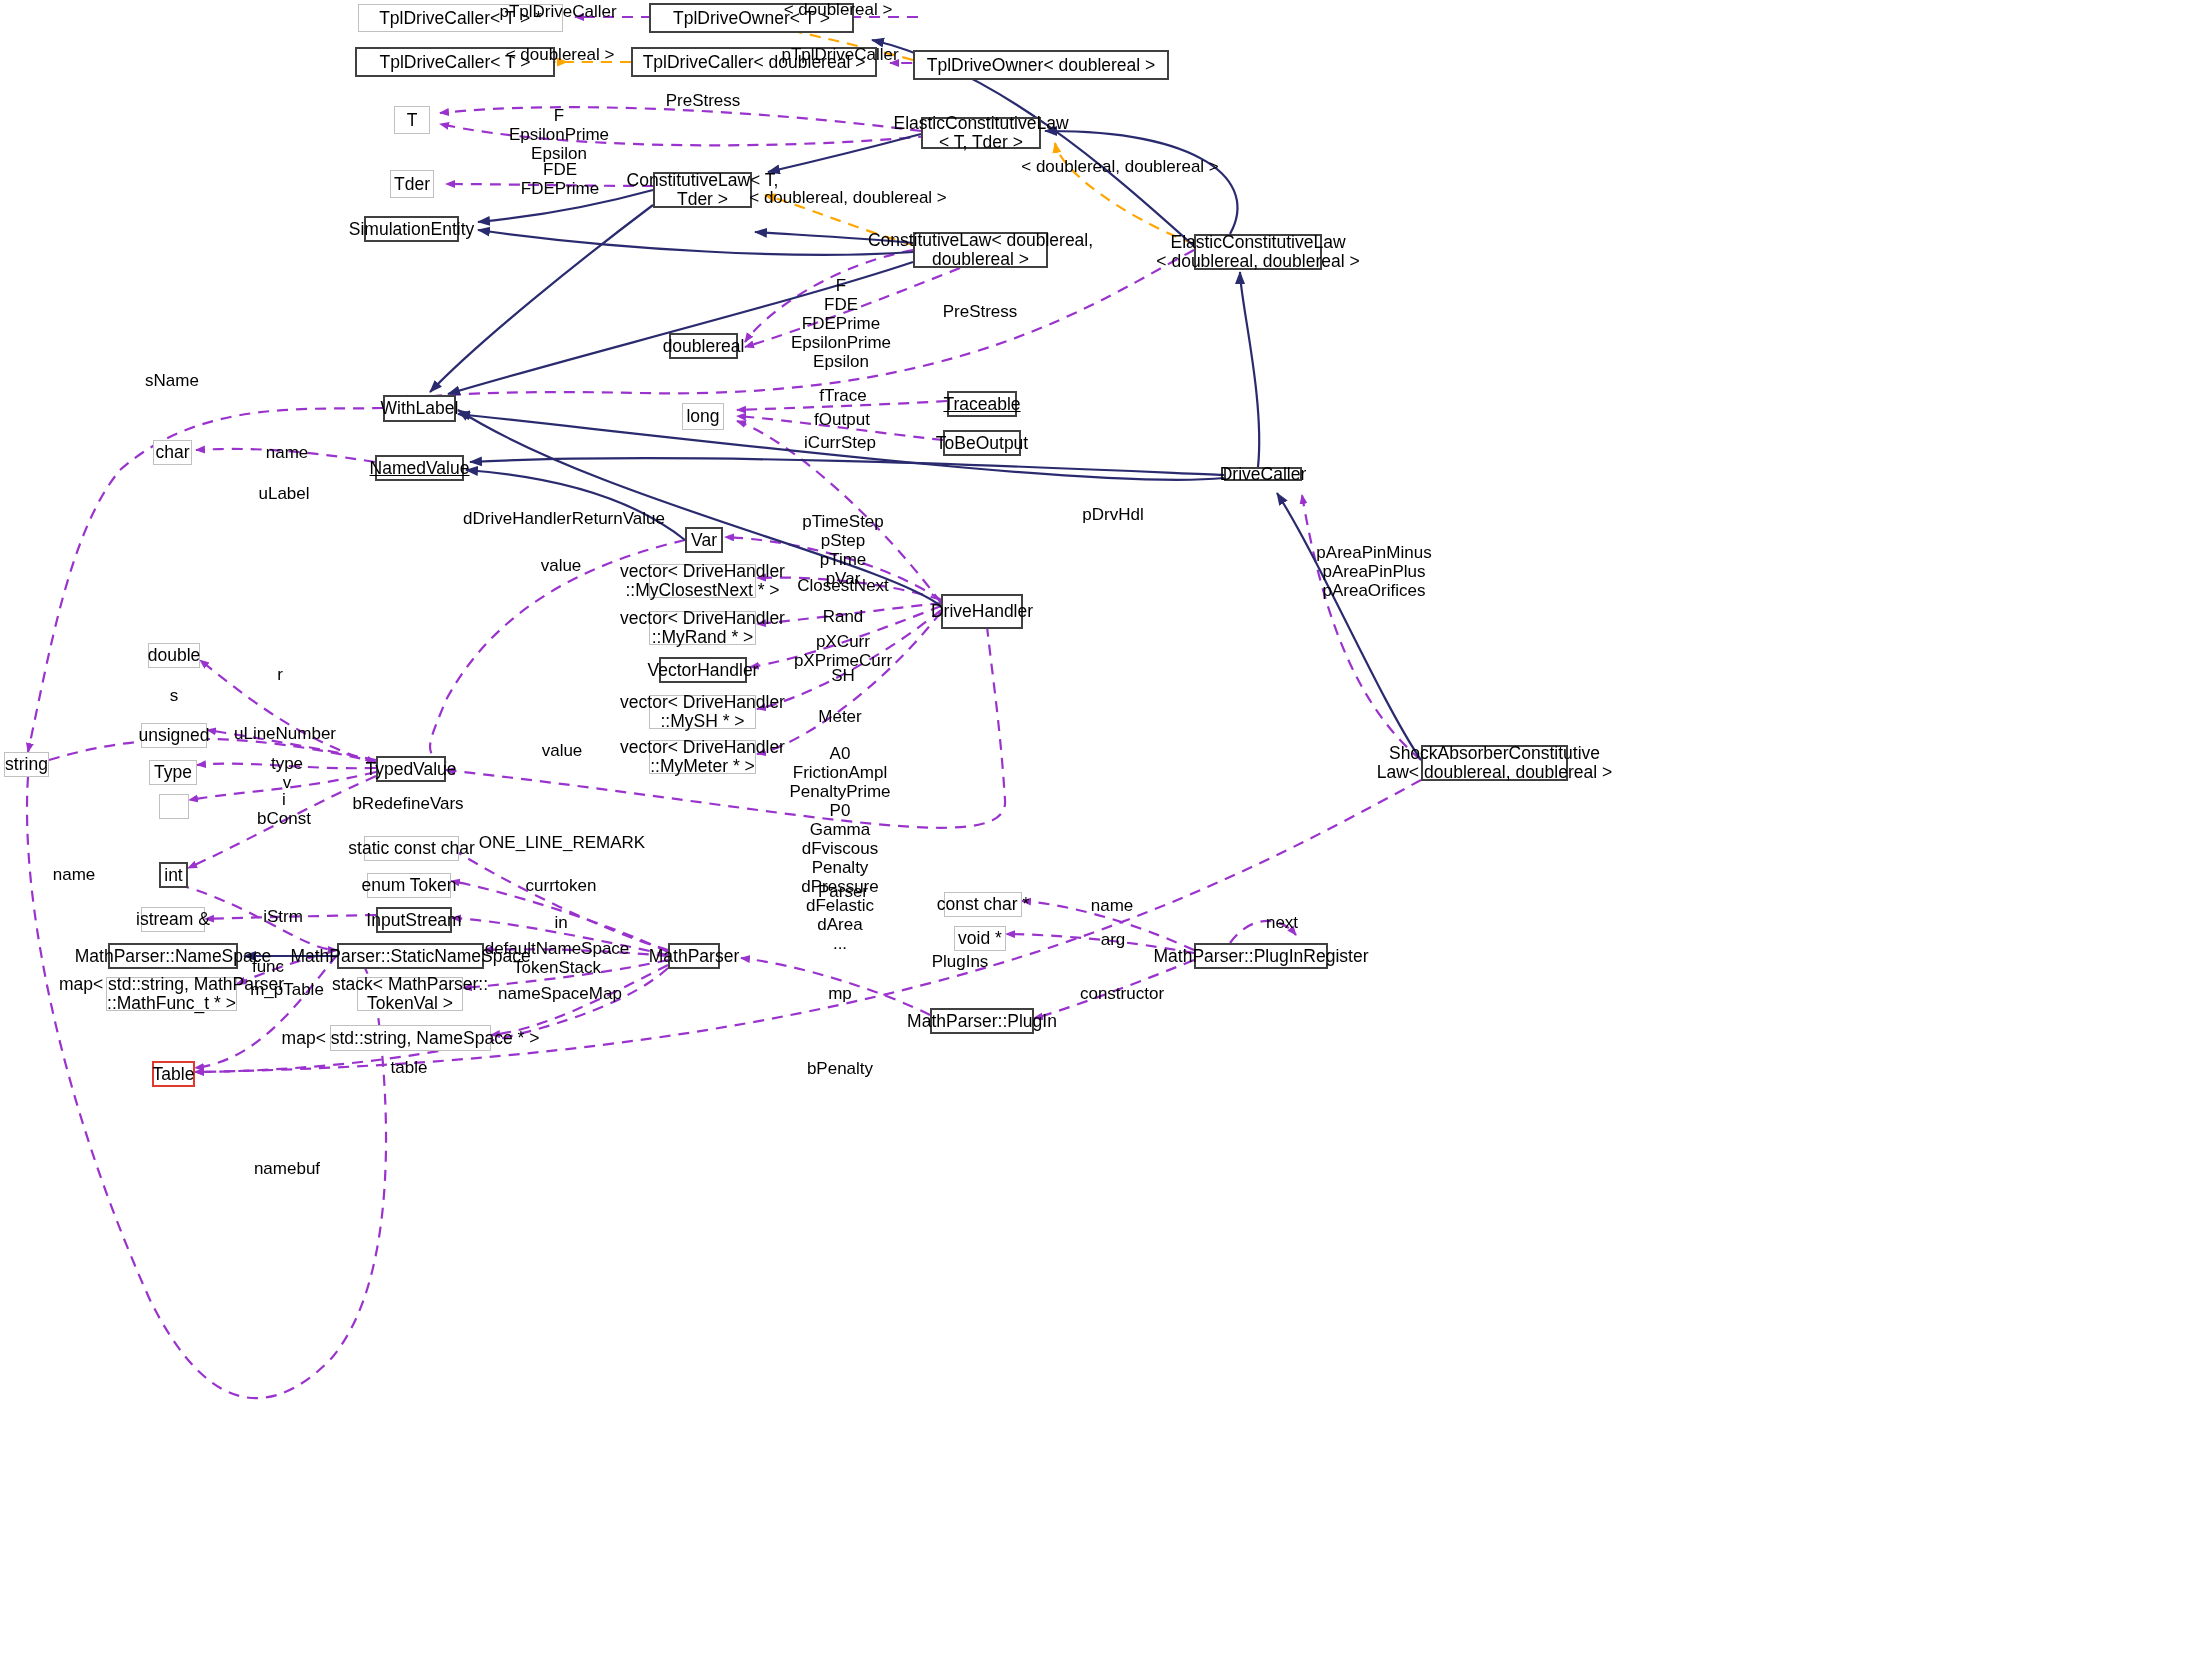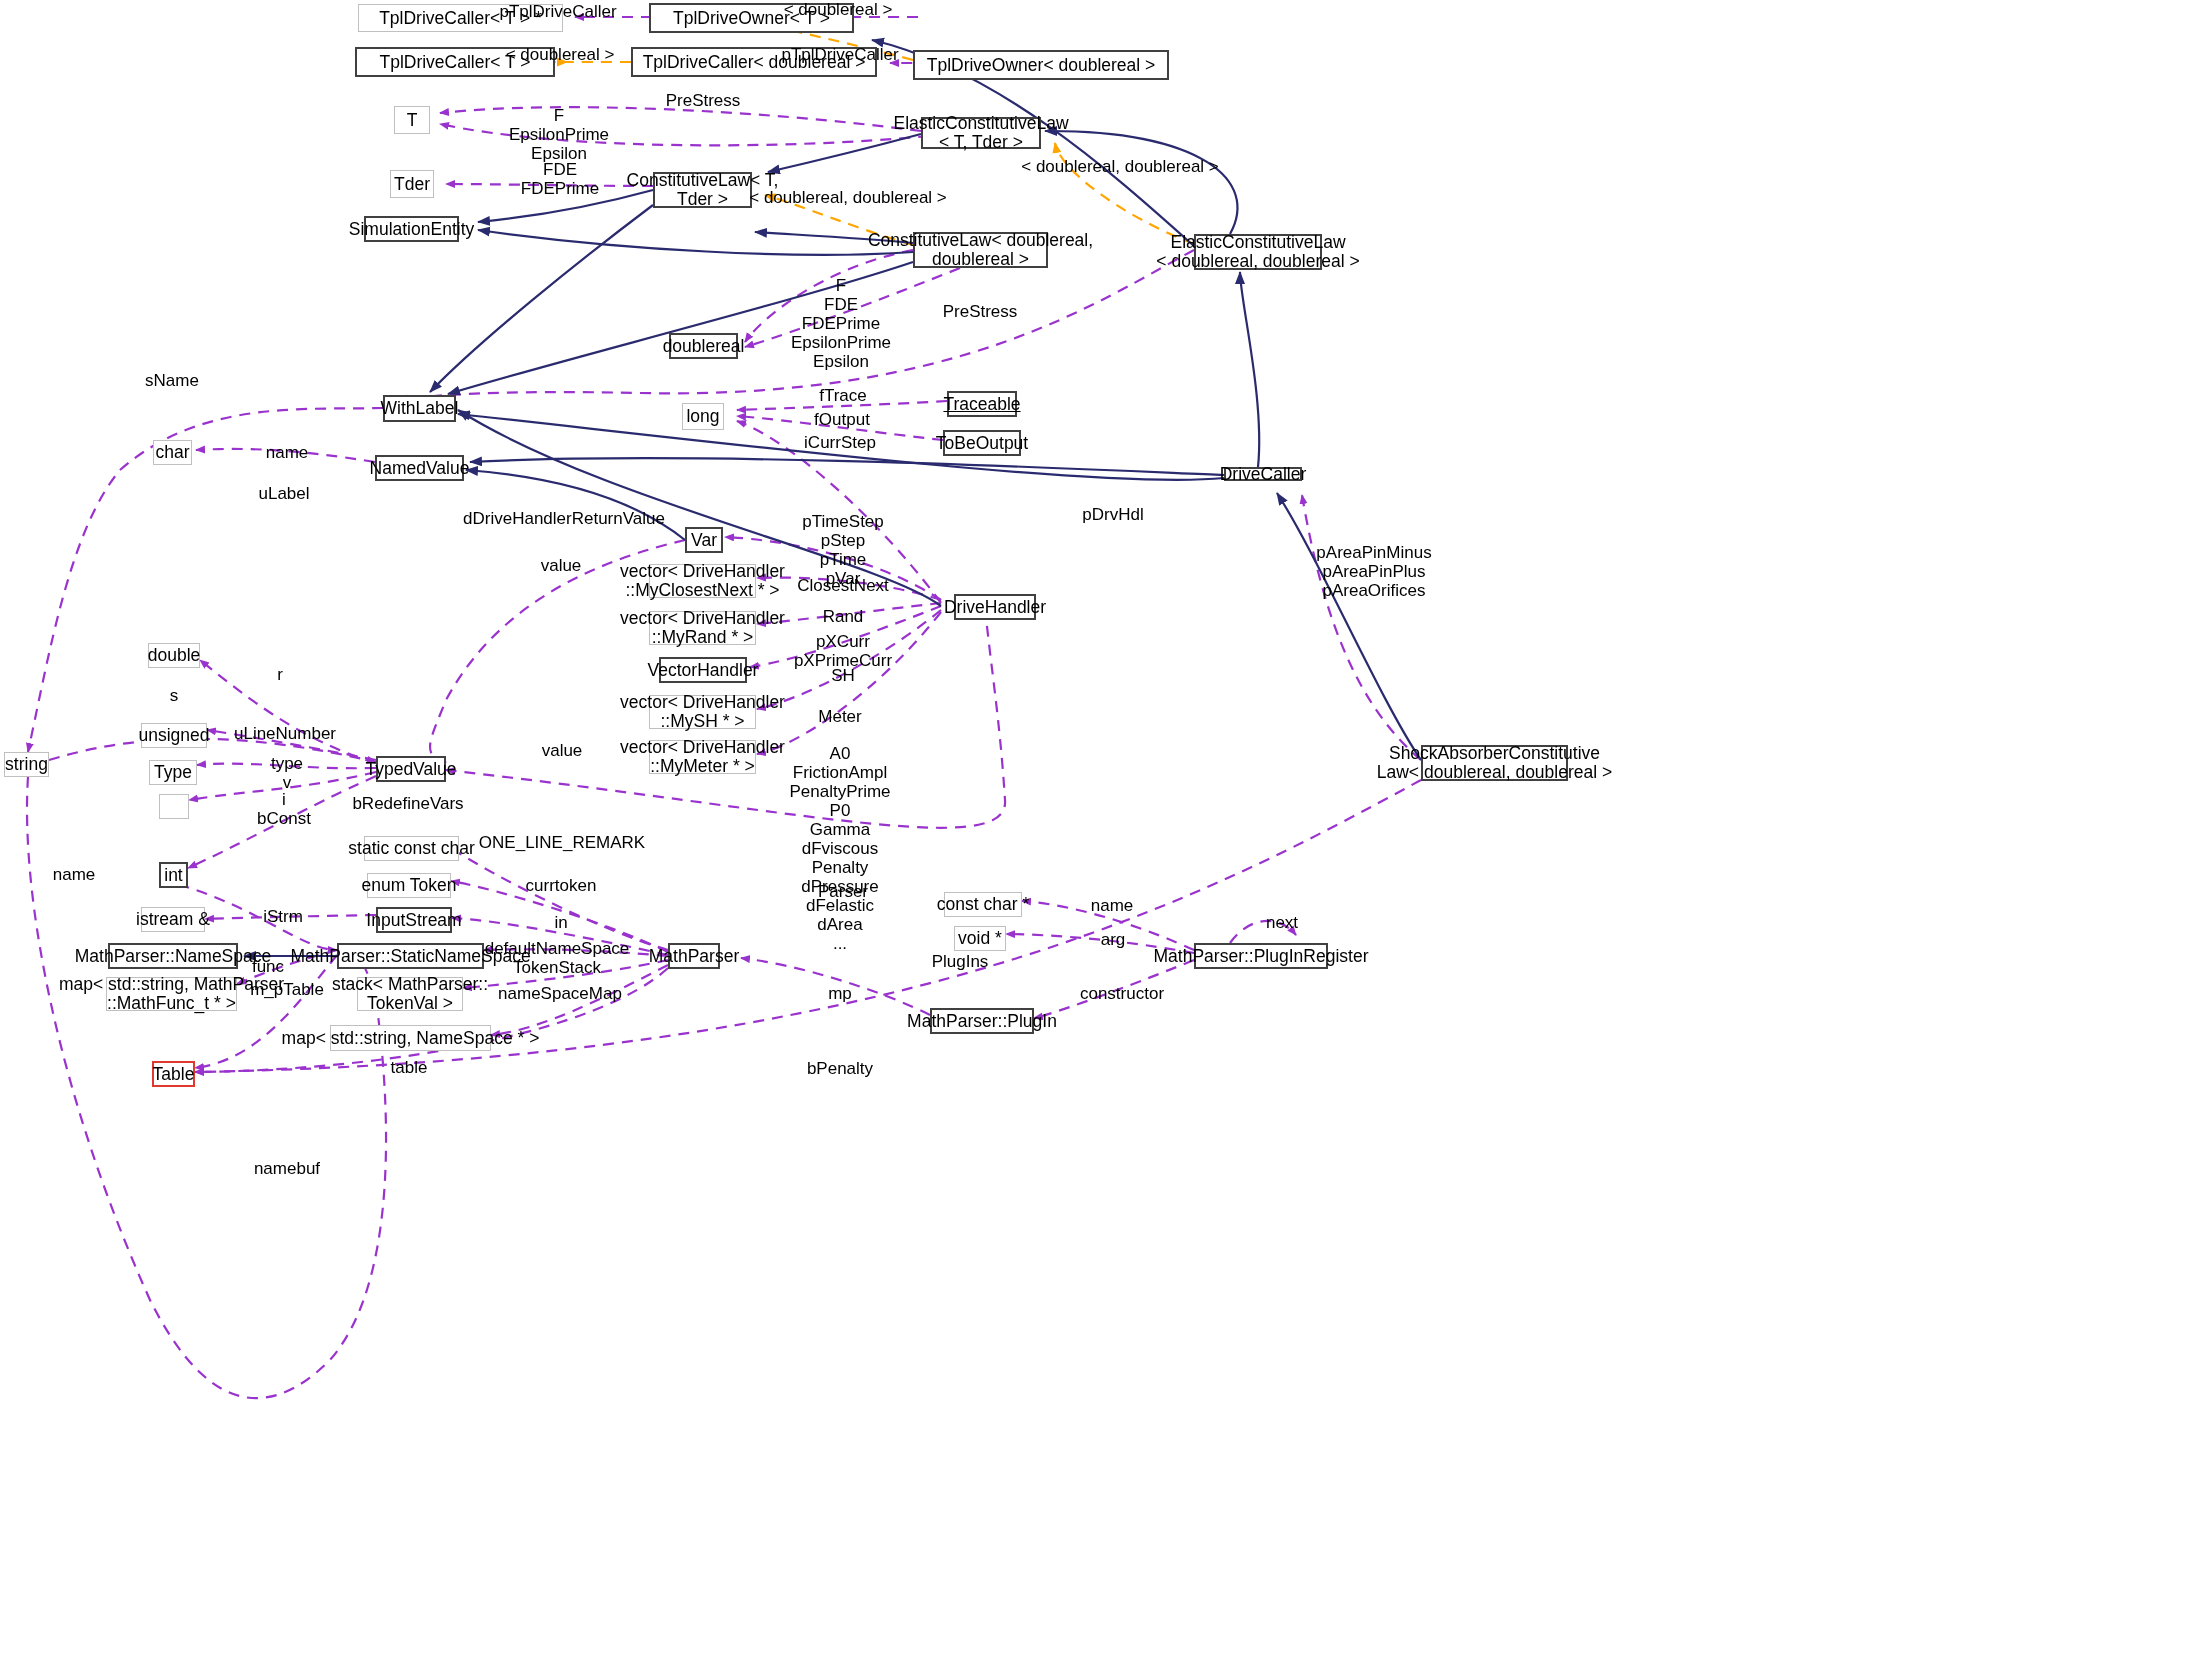--- a/index.html
+++ b/index.html
@@ -126,26 +126,26 @@
       <div class="node solid" style="left: 913px; top: 232px; width: 135px; height: 36px;">ConstitutiveLaw&lt; doublereal,
 doublereal &gt;</div>
       <div class="node solid" style="left: 1194px; top: 234px; width: 128px; height: 36px;">ElasticConstitutiveLaw
 &lt; doublereal, doublereal &gt;</div>
       <div class="node solid" style="left: 669px; top: 333px; width: 69px; height: 26px;">doublereal</div>
       <div class="node solid" style="left: 383px; top: 395px; width: 73px; height: 27px;">WithLabel</div>
       <div class="node solid" style="left: 947px; top: 391px; width: 70px; height: 26px; text-decoration: underline;">Traceable</div>
       <div class="node light" style="left: 682px; top: 403px; width: 42px; height: 27px;">long</div>
       <div class="node solid" style="left: 943px; top: 430px; width: 78px; height: 26px;">ToBeOutput</div>
       <div class="node light" style="left: 153px; top: 440px; width: 39px; height: 25px;">char</div>
-      <div class="node solid" style="left: 375px; top: 455px; width: 89px; height: 26px;">NamedValue</div>
+      <div class="node solid" style="left: 375px; top: 455px; width: 89px; height: 26px; text-decoration: underline;">NamedValue</div>
       <div class="node solid" style="left: 1224px; top: 467px; width: 78px; height: 14px;">DriveCaller</div>
       <div class="node solid" style="left: 685px; top: 527px; width: 38px; height: 26px;">Var</div>
       <div class="node light" style="left: 649px; top: 564px; width: 107px; height: 34px;">vector&lt; DriveHandler
 ::MyClosestNext * &gt;</div>
-      <div class="node solid" style="left: 941px; top: 594px; width: 82px; height: 26px; margin-left: 13px;">DriveHandler</div>
+      <div class="node solid" style="left: 941px; top: 594px; width: 82px; height: 35px;">DriveHandler</div>
       <div class="node light" style="left: 649px; top: 611px; width: 107px; height: 34px;">vector&lt; DriveHandler
 ::MyRand * &gt;</div>
       <div class="node light" style="left: 148px; top: 643px; width: 52px; height: 25px;">double</div>
       <div class="node solid" style="left: 659px; top: 657px; width: 88px; height: 26px;">VectorHandler</div>
       <div class="node light" style="left: 649px; top: 695px; width: 107px; height: 34px;">vector&lt; DriveHandler
 ::MySH * &gt;</div>
       <div class="node light" style="left: 141px; top: 723px; width: 66px; height: 25px;">unsigned</div>
       <div class="node light" style="left: 649px; top: 740px; width: 107px; height: 34px;">vector&lt; DriveHandler
 ::MyMeter * &gt;</div>
       <div class="node solid" style="left: 376px; top: 756px; width: 70px; height: 26px;">TypedValue</div>

